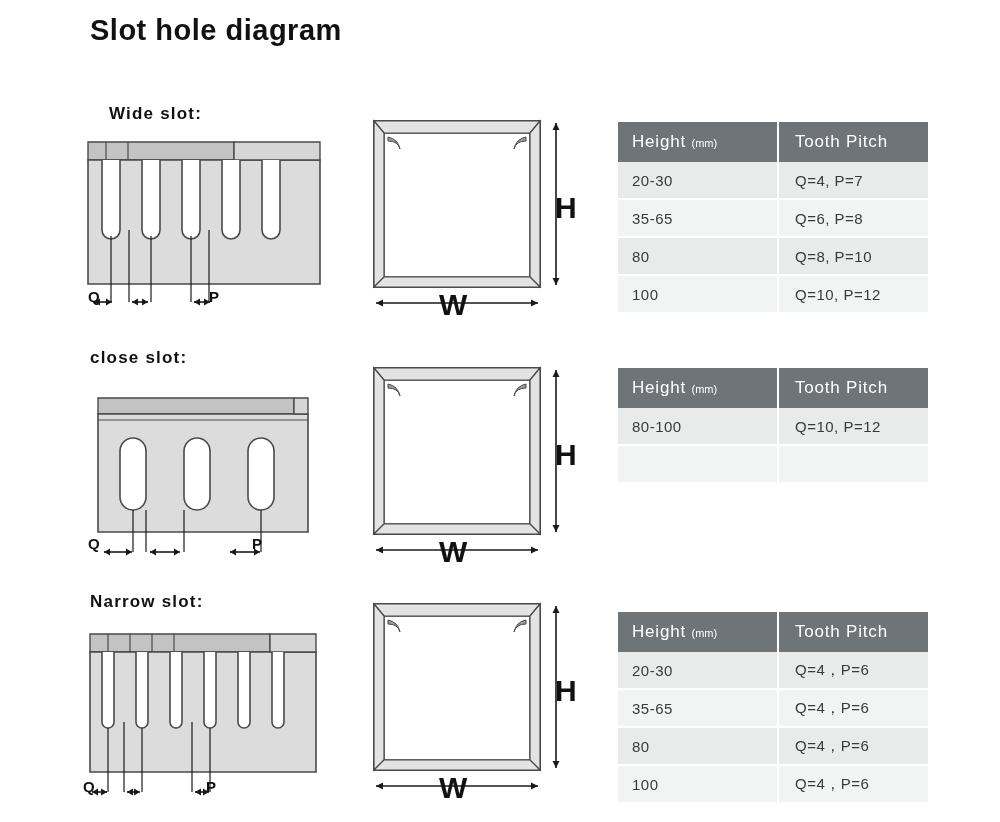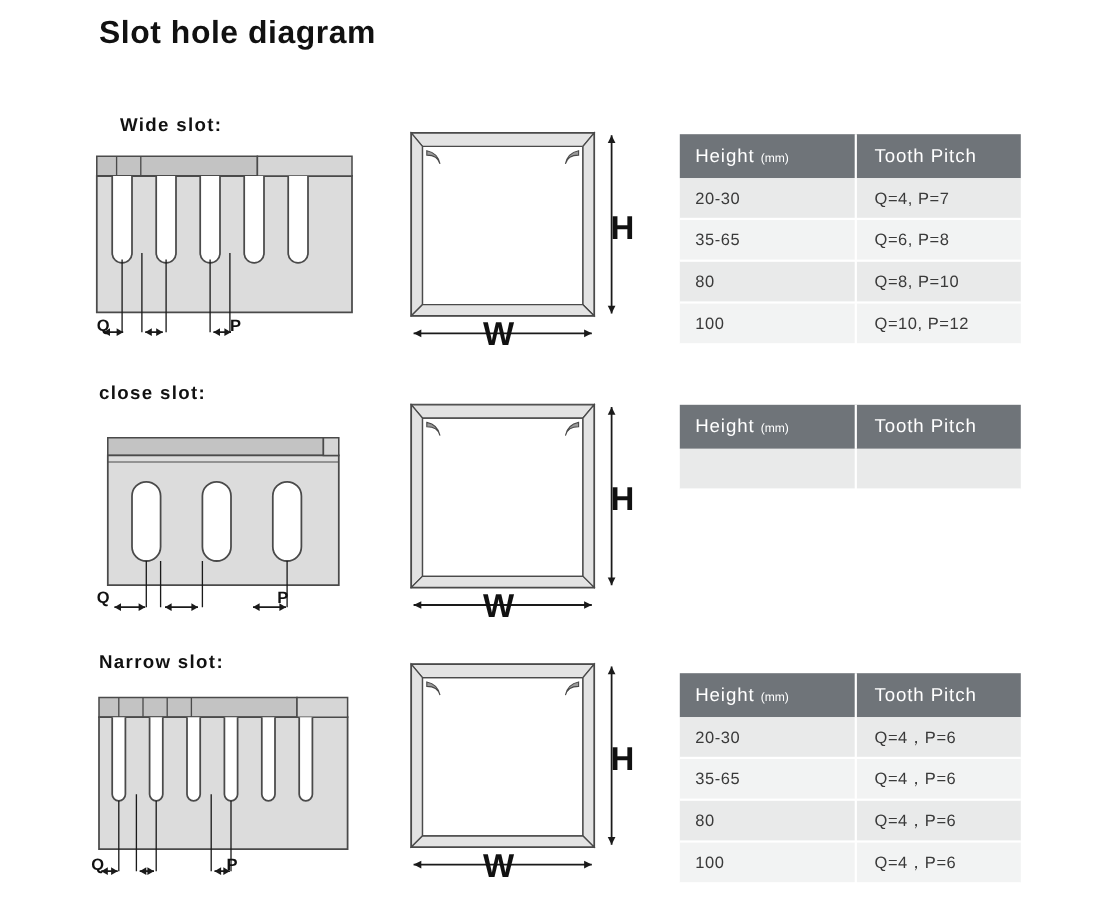--- a/index.html
+++ b/index.html
@@ -260,20 +260,24 @@
   <div class="hw-letter" style="left:439px; top:291px;">W</div>
 
   <table class="spec-table" style="left:618px; top:124px;">
     <thead>
       <tr>
         <th style="width:145px;"><span>Height</span> <span class="unit">(mm)</span></th>
         <th>Tooth Pitch</th>
       </tr>
     </thead>
     <tbody>
+      <tr>
+        <td>80-100</td>
+        <td>Q=10, P=12</td>
+      </tr>
       <tr class="empty">
         <td>&nbsp;</td>
         <td>&nbsp;</td>
       </tr>
     </tbody>
   </table>
 </div>
 
 <div class="section" style="top:488px;">
 

